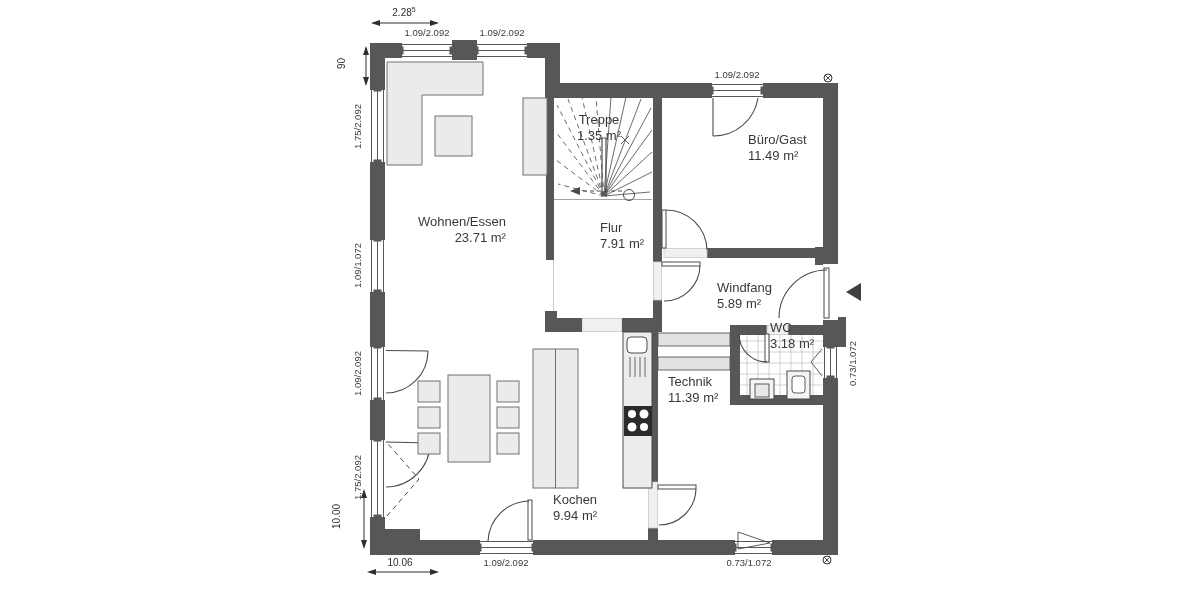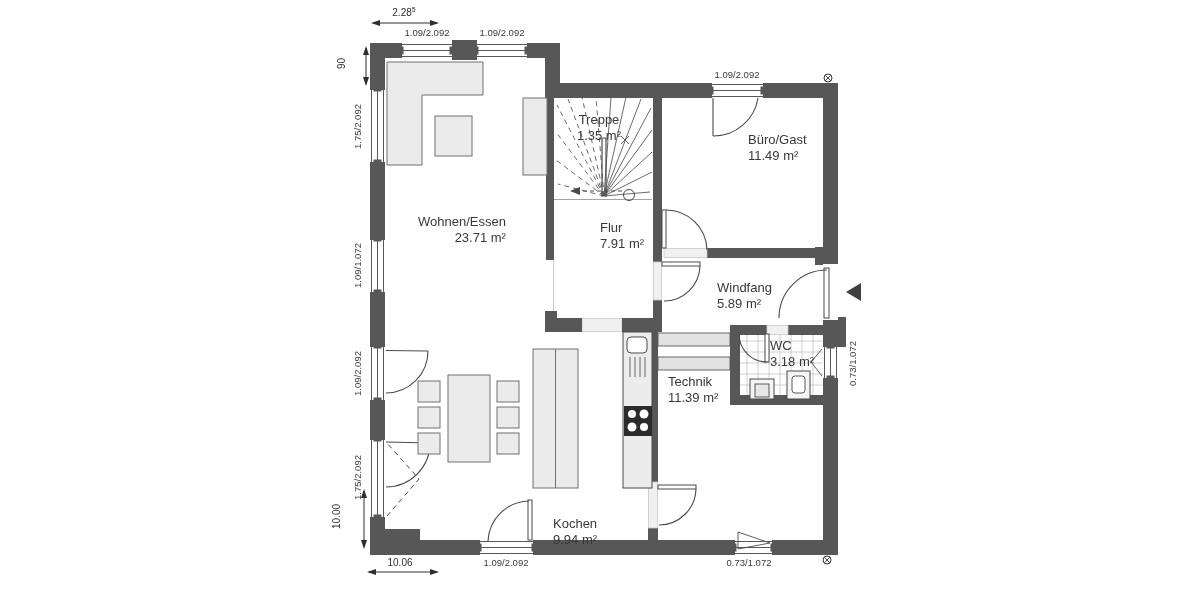--- a/index.html
+++ b/index.html
@@ -335,29 +335,29 @@
   <span>7.91 m²</span>
 </div>
 <div class="room-label" style="left:748px;top:132px;">
   <span>Büro/Gast</span>
   <span>11.49 m²</span>
 </div>
 <div class="room-label" style="left:717px;top:280px;">
   <span>Windfang</span>
   <span>5.89 m²</span>
 </div>
-<div class="room-label" style="left:758px;top:338px;padding-left:12px;">
+<div class="room-label" style="left:758px;top:320px;padding-left:12px;">
   <span>WC</span>
   <span>3.18 m²</span>
 </div>
 <div class="room-label" style="left:668px;top:374px;">
   <span>Technik</span>
   <span>11.39 m²</span>
 </div>
-<div class="room-label" style="left:553px;top:492px;margin-top:24px;">
+<div class="room-label" style="left:553px;top:492px;">
   <span>Kochen</span>
   <span>9.94 m²</span>
 </div>
 
 <div class="win-label" style="left:392px;top:27px;">1.09/2.092</div>
 <div class="win-label" style="left:467px;top:27px;">1.09/2.092</div>
 <div class="win-label" style="left:702px;top:69px;">1.09/2.092</div>
 <div class="win-label rot" style="left:322px;top:121px;">1.75/2.092</div>
 <div class="win-label rot" style="left:322px;top:260px;">1.09/1.072</div>
 <div class="win-label rot" style="left:322px;top:368px;">1.09/2.092</div>

